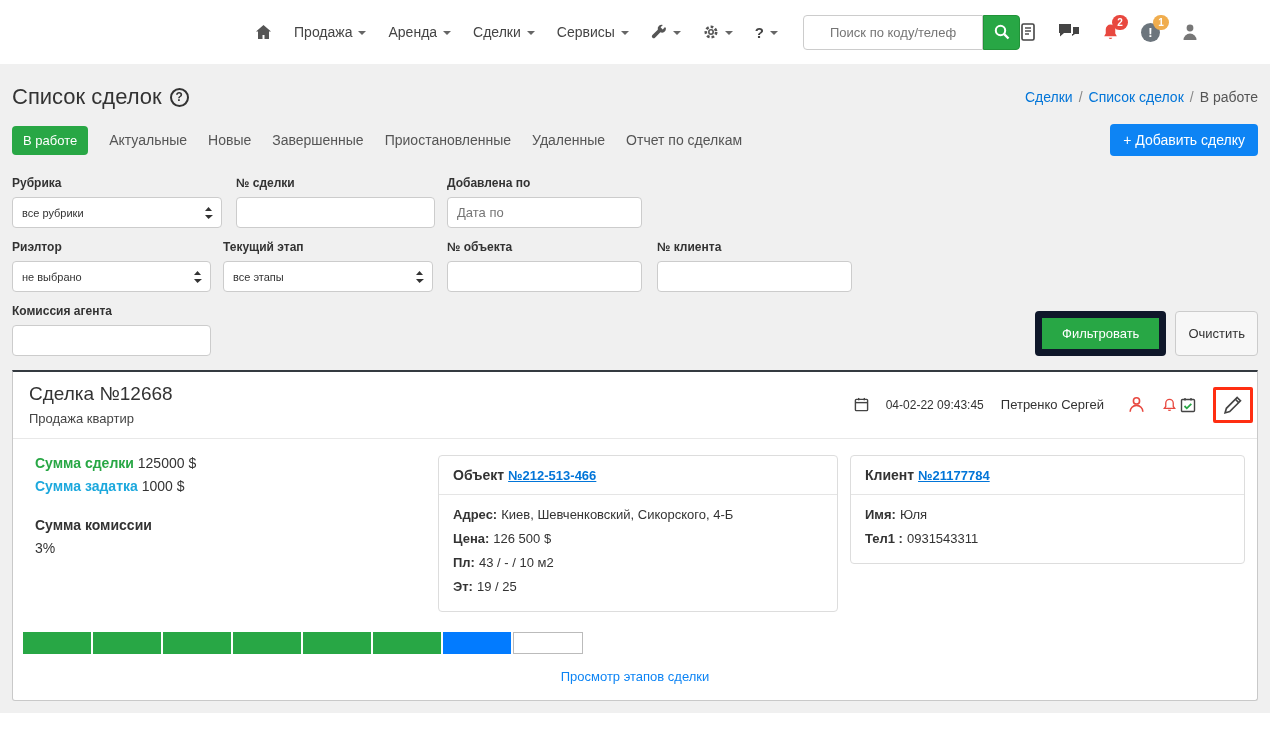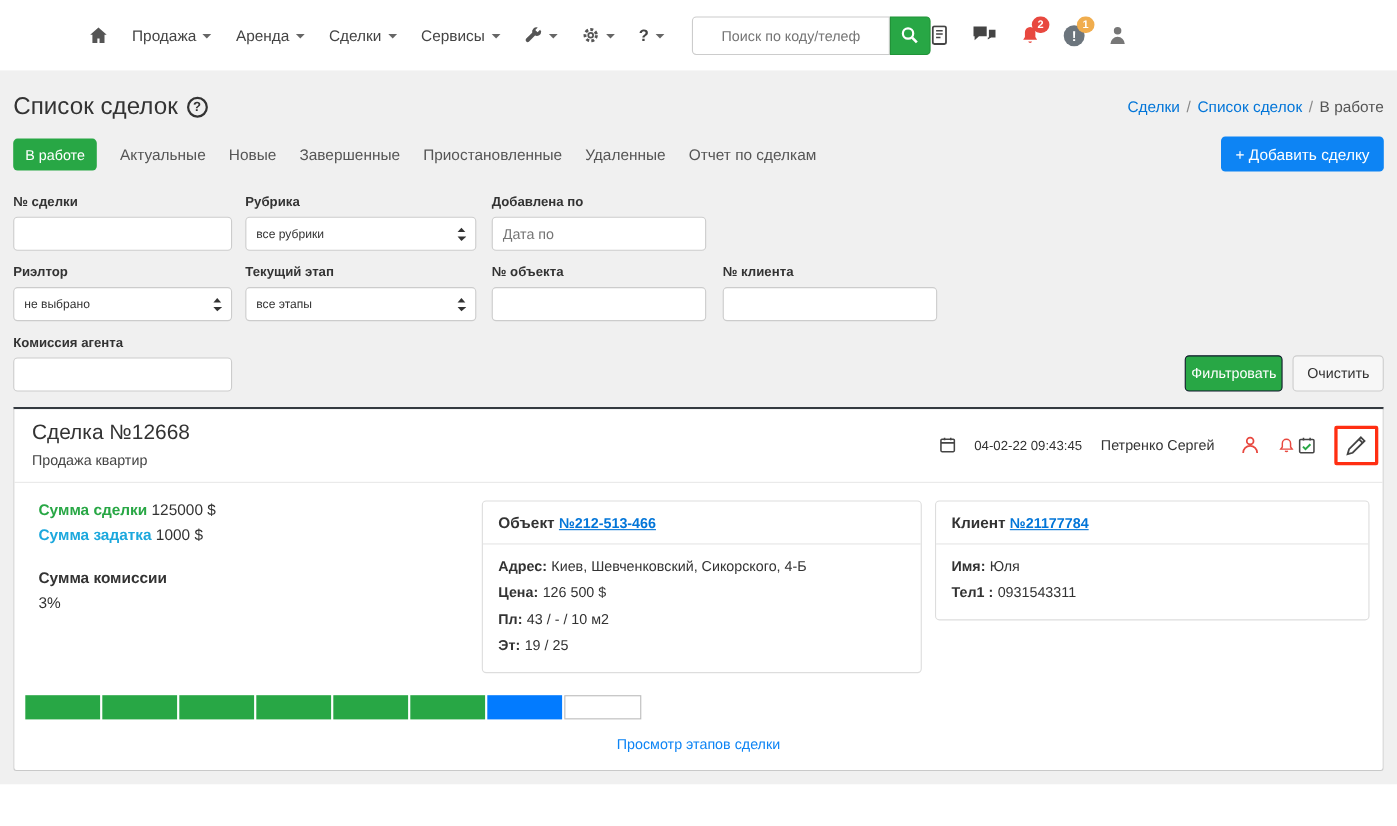--- a/index.html
+++ b/index.html
@@ -2,21 +2,21 @@
 <html><head>
 <meta charset="utf-8">
 <style>
   *{box-sizing:border-box;margin:0;padding:0}
   html,body{width:1270px;height:751px}
   body{font-family:"Liberation Sans","DejaVu Sans",sans-serif;background:#fff;color:#333;overflow:hidden}
   a{cursor:pointer;text-decoration:none}
   .icn{display:inline-flex;align-items:center;justify-content:center}
 
   
-  .navbar{height:64px;background:#fff;display:flex;align-items:center;justify-content:flex-start;padding:0 72px 0 70px}
+  .navbar{height:64px;background:#fff;display:flex;align-items:center;justify-content:flex-end;padding:0 72px 0 70px}
   .nav-left{display:flex;align-items:center}
   .nav-item{display:flex;align-items:center;gap:6px;padding:8px 11px;color:#444;font-size:14px;cursor:pointer;white-space:nowrap}
   .caret{width:0;height:0;border-left:4px solid transparent;border-right:4px solid transparent;border-top:4px solid #666;margin-top:2px}
   .qmark{font-size:15px;font-weight:bold;color:#444}
   .search-group{display:flex;margin-left:14px}
   .search-input{width:180px;height:35px;border:1px solid #ccc;border-radius:4px 0 0 4px;padding:0 26px;font-size:13px;color:#555;outline:none;background:#fff}
   .search-btn{width:37px;height:35px;background:#28a745;border:1px solid #219338;border-radius:0 4px 4px 0;display:flex;align-items:center;justify-content:center;cursor:pointer}
   .nav-right{display:flex;align-items:center;gap:22px}
   .icon-btn{position:relative;display:inline-flex;align-items:center;cursor:pointer}
   .badge{position:absolute;top:-8px;right:-9px;min-width:16px;height:15px;border-radius:8px;font-size:10px;font-weight:bold;display:flex;align-items:center;justify-content:center;padding:0 4px}
@@ -49,21 +49,21 @@
   .fgroup label{font-size:12px;font-weight:bold;color:#333;margin-bottom:7px}
   .f-input{height:31px;border:1px solid #ccc;border-radius:4px;background:#fff;padding:0 9px;font-size:13px;color:#555;outline:none;width:100%}
   .fgroup.c1{width:199px;margin-right:12px}
   .fgroup.c2{width:210px;margin-right:14px}
   .fgroup.c3{width:195px;margin-right:15px}
   .fgroup.c4{width:195px}
   .select{position:relative;display:flex;align-items:center;cursor:pointer}
   .select .sel-val{font-size:11px;color:#333}
   .sel-arrows{position:absolute;right:8px;top:8px}
   .filter-actions{margin-left:auto;display:flex;gap:9px}
-  .btn-green{background:#28a745;color:#fff;border:1px solid #0f172a;border-radius:4px;padding:8px 5px;font-size:13px;cursor:pointer}
+  .btn-green{background:#28a745;color:#fff;border:7px solid #0f172a;border-radius:4px;padding:8px 20px;font-size:13px;cursor:pointer}
   .btn-light{background:#f7f7f7;color:#333;border:1px solid #ccc;border-radius:4px;padding:8px 12px;font-size:13px;cursor:pointer}
 
   
   .deal-card{margin:0 12px;background:#fff;border:1px solid #c9c9c9;border-top:2px solid #343a40;border-radius:0 0 3px 3px}
   .deal-header{display:flex;justify-content:space-between;align-items:center;padding:11px 4px 12px 16px;border-bottom:1px solid #e8e8e8}
   .deal-title{font-size:19px;color:#333}
   .deal-sub{font-size:13px;color:#444;margin-top:6px}
   .deal-meta{display:flex;align-items:center;gap:17px}
   .meta-date{display:flex;align-items:center;gap:17px;font-size:12px;color:#333}
   .meta-agent{display:flex;align-items:center;gap:24px;font-size:13px;color:#333}
@@ -216,33 +216,33 @@
       <a class="tab">Завершенные</a>
       <a class="tab">Приостановленные</a>
       <a class="tab">Удаленные</a>
       <a class="tab">Отчет по сделкам</a>
     </div>
     <button class="add-btn">+ Добавить сделку</button>
   </div>
 
   <div class="filters">
     <div class="frow">
-      <div class="fgroup c1">
-        <label>№ сделки</label>
-        <input class="f-input" style="">
-      </div>
       <div class="fgroup c2">
         <label>Рубрика</label>
         <div class="f-input select">
           <span class="sel-val">все рубрики</span>
           <span class="sel-arrows"><svg width="9" height="14" viewBox="0 0 9 14">
                 <path d="M4.5 1L8 5H1z" fill="#333"></path>
                 <path d="M4.5 13L1 9h8z" fill="#333"></path>
               </svg></span>
         </div>
+      </div>
+      <div class="fgroup c1">
+        <label>№ сделки</label>
+        <input class="f-input" style="">
       </div>
       <div class="fgroup c4">
         <label>Добавлена по</label>
         <input class="f-input" placeholder="Дата по" style="">
       </div>
     </div>
     <div class="frow">
       <div class="fgroup c1">
         <label>Риэлтор</label>
         <div class="f-input select">

